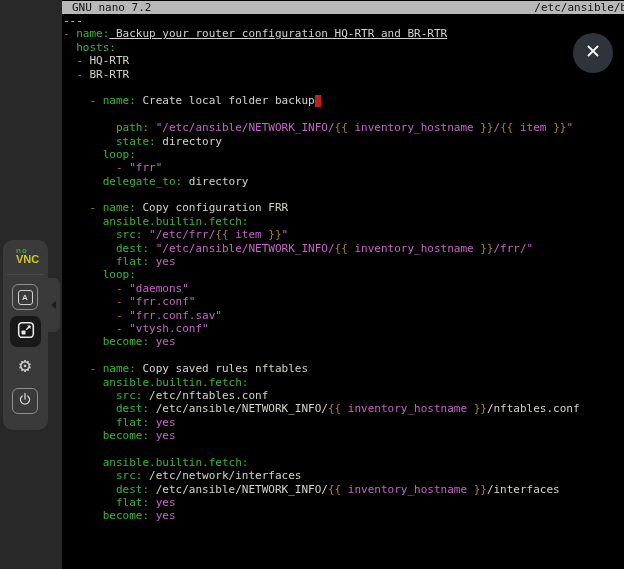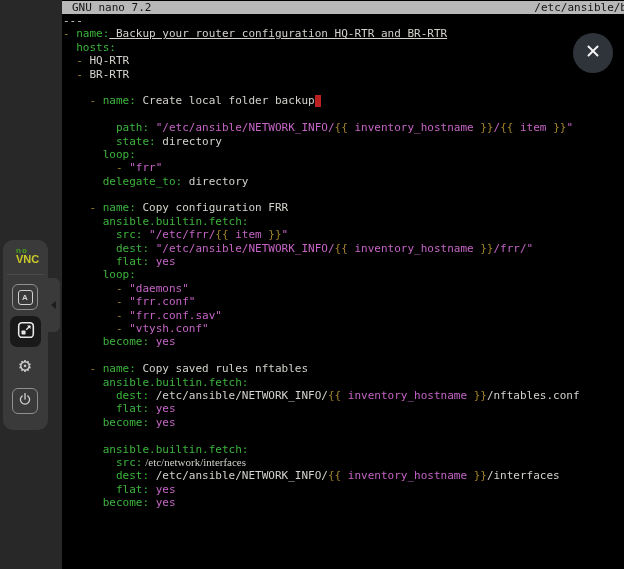--- a/index.html
+++ b/index.html
@@ -112,26 +112,27 @@
       <div class="line"><span style="color: rgb(212, 210, 204);">        </span><span style="color: rgb(60, 180, 60);">flat:</span><span style="color: rgb(212, 210, 204);"> </span><span style="color: rgb(197, 100, 197);">yes</span></div>
       <div class="line"><span style="color: rgb(212, 210, 204);">      </span><span style="color: rgb(60, 180, 60);">loop:</span></div>
       <div class="line"><span style="color: rgb(212, 210, 204);">        </span><span style="color: rgb(160, 130, 42);">- </span><span style="color: rgb(197, 100, 197);">"daemons"</span></div>
       <div class="line"><span style="color: rgb(212, 210, 204);">        </span><span style="color: rgb(160, 130, 42);">- </span><span style="color: rgb(197, 100, 197);">"frr.conf"</span></div>
       <div class="line"><span style="color: rgb(212, 210, 204);">        </span><span style="color: rgb(160, 130, 42);">- </span><span style="color: rgb(197, 100, 197);">"frr.conf.sav"</span></div>
       <div class="line"><span style="color: rgb(212, 210, 204);">        </span><span style="color: rgb(160, 130, 42);">- </span><span style="color: rgb(197, 100, 197);">"vtysh.conf"</span></div>
       <div class="line"><span style="color: rgb(212, 210, 204);">      </span><span style="color: rgb(60, 180, 60);">become:</span><span style="color: rgb(212, 210, 204);"> </span><span style="color: rgb(197, 100, 197);">yes</span></div>
       <div class="line"></div>
       <div class="line"><span style="color: rgb(212, 210, 204);">    </span><span style="color: rgb(160, 130, 42);">- </span><span style="color: rgb(60, 180, 60);">name:</span><span style="color: rgb(212, 210, 204);"> Copy saved rules nftables</span></div>
       <div class="line"><span style="color: rgb(212, 210, 204);">      </span><span style="color: rgb(60, 180, 60);">ansible.builtin.fetch:</span></div>
+      <div class="line"><span style="color: rgb(212, 210, 204);">        </span><span style="color: rgb(60, 180, 60);">src:</span><span style="color: rgb(212, 210, 204);"> /etc/nftables.conf</span></div>
       <div class="line"><span style="color: rgb(212, 210, 204);">        </span><span style="color: rgb(60, 180, 60);">dest:</span><span style="color: rgb(212, 210, 204);"> /etc/ansible/NETWORK_INFO/</span><span style="color: rgb(160, 130, 42);">{{</span><span style="color: rgb(197, 100, 197);"> inventory_hostname </span><span style="color: rgb(160, 130, 42);">}}</span><span style="color: rgb(212, 210, 204);">/nftables.conf</span></div>
       <div class="line"><span style="color: rgb(212, 210, 204);">        </span><span style="color: rgb(60, 180, 60);">flat:</span><span style="color: rgb(212, 210, 204);"> </span><span style="color: rgb(197, 100, 197);">yes</span></div>
       <div class="line"><span style="color: rgb(212, 210, 204);">      </span><span style="color: rgb(60, 180, 60);">become:</span><span style="color: rgb(212, 210, 204);"> </span><span style="color: rgb(197, 100, 197);">yes</span></div>
       <div class="line"></div>
       <div class="line"><span style="color: rgb(212, 210, 204);">      </span><span style="color: rgb(60, 180, 60);">ansible.builtin.fetch:</span></div>
-      <div class="line"><span style="color: rgb(212, 210, 204);">        </span><span style="color: rgb(60, 180, 60);">src:</span><span style="color: rgb(212, 210, 204); font-family: Liberation Serif, serif;"> /etc/network/interfaces</span></div>
+      <div class="line"><span style="color: rgb(212, 210, 204);">        </span><span style="color: rgb(60, 180, 60);">src:</span><span style="color: rgb(212, 210, 204);"> /etc/network/interfaces</span></div>
       <div class="line"><span style="color: rgb(212, 210, 204);">        </span><span style="color: rgb(60, 180, 60);">dest:</span><span style="color: rgb(212, 210, 204);"> /etc/ansible/NETWORK_INFO/</span><span style="color: rgb(160, 130, 42);">{{</span><span style="color: rgb(197, 100, 197);"> inventory_hostname </span><span style="color: rgb(160, 130, 42);">}}</span><span style="color: rgb(212, 210, 204);">/interfaces</span></div>
       <div class="line"><span style="color: rgb(212, 210, 204);">        </span><span style="color: rgb(60, 180, 60);">flat:</span><span style="color: rgb(212, 210, 204);"> </span><span style="color: rgb(197, 100, 197);">yes</span></div>
       <div class="line"><span style="color: rgb(212, 210, 204);">      </span><span style="color: rgb(60, 180, 60);">become:</span><span style="color: rgb(212, 210, 204);"> </span><span style="color: rgb(197, 100, 197);">yes</span></div>
     </div>
 </div>
 
 <div class="close-btn">
   <span>
     <svg width="18" height="18" viewBox="0 0 18 18">
       <line x1="4.5" y1="4.5" x2="13.5" y2="13.5" stroke="#f2f2f2" stroke-width="2" stroke-linecap="round"></line>

